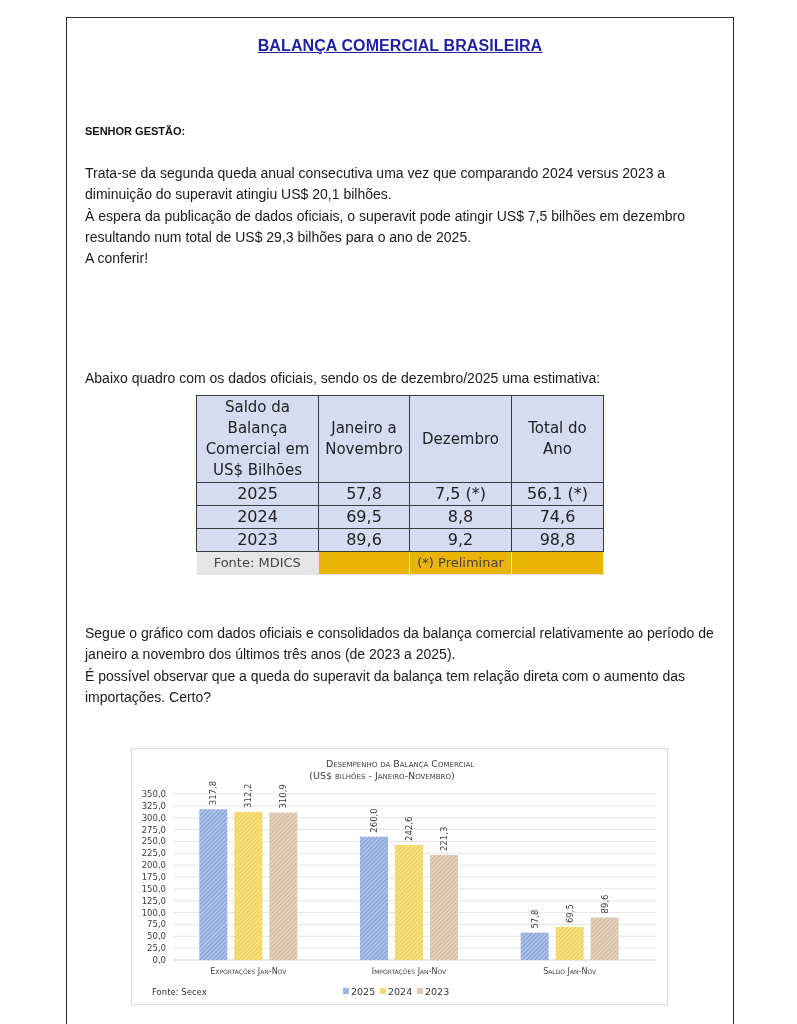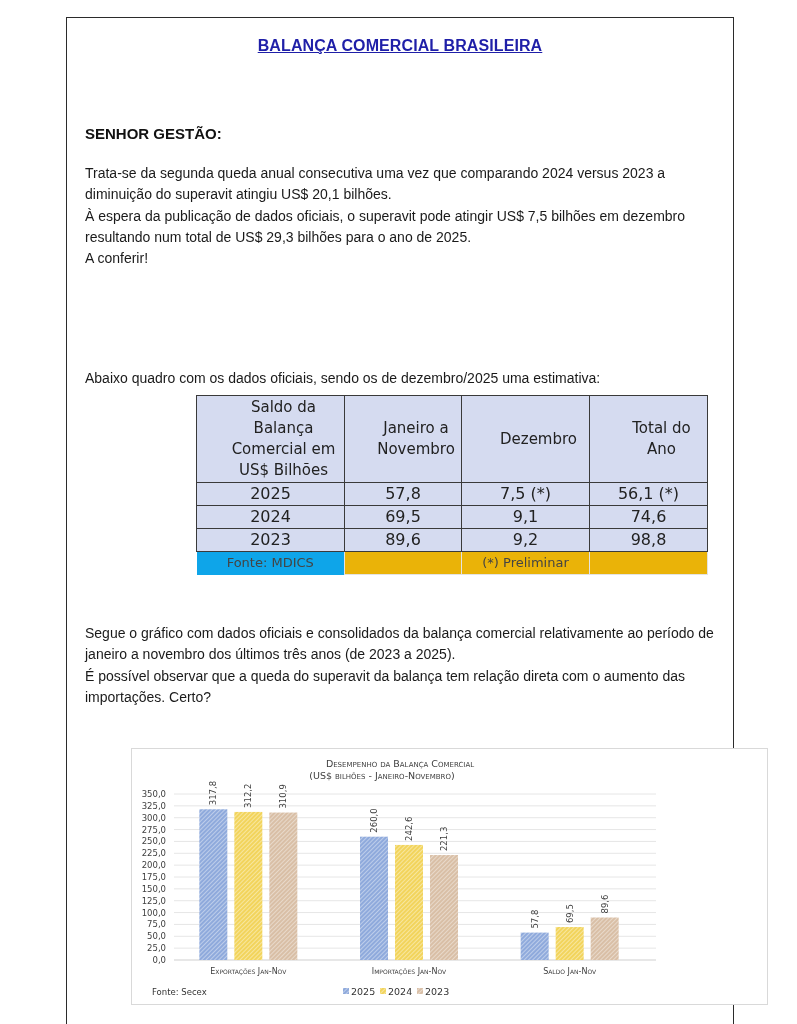--- a/index.html
+++ b/index.html
@@ -6,40 +6,40 @@
   body { width:797px; height:1024px; position:relative; overflow:hidden;
          font-family:"DejaVu Sans", sans-serif; color:#1a1a1a; }
   .page { position:absolute; left:66px; top:17px; width:668px; height:1030px;
           border:1px solid #2b2b2b; box-sizing:border-box; }
   .title { position:absolute; left:0; right:0; top:19px; text-align:center;
            font-family:"Liberation Sans", sans-serif; font-weight:bold; font-size:16px;
            color:#1f1fa8; text-decoration:underline; letter-spacing:0.1px; }
   .subtitle { position:absolute; left:0; right:0; top:42px; text-align:center;
               font-family:"Liberation Sans", sans-serif; font-size:14px; color:#1f1fa8; }
   .greeting { position:absolute; left:18px; top:107px; font-family:"Liberation Sans", sans-serif;
-              font-weight:bold; font-size:15px; color:#111; }
+              font-weight:bold; font-size:11px; color:#111; }
   .para { position:absolute; left:18px; width:630px; font-family:"Liberation Sans", sans-serif;
           font-size:14px; line-height:21.3px; color:#1a1a1a; }
   .para p { margin:0; }
   .u { text-decoration:underline; }
   .intro { top:145px; }
   .tablelead { top:350px; }
   .para2 { top:605px; }
 
   table.saldo { position:absolute; left:129px; top:377px; border-collapse:collapse;
                 font-family:"DejaVu Sans", sans-serif; color:#222; }
   table.saldo td, table.saldo th { border:1.5px solid #3a3a3a; text-align:center; padding:0; }
-  table.saldo th { background:#d5dbf0; font-weight:normal; font-size:15px; line-height:21px; height:86px;padding-left:26px; }
+  table.saldo th { background:#d5dbf0; font-weight:normal; font-size:15px; line-height:21px; height:86px; }
   table.saldo td { background:#d5dbf0; font-size:16px; height:22px; line-height:22px; }
   table.saldo .c0 { width:121px; } .c1 { width:90px; } .c2 { width:101px; } .c3 { width:91px; }
   table.saldo tr.foot td { background:#eab308; border:none; font-size:13px; color:#444; height:21px; }
-  table.saldo tr.foot td.f0 { background:#0ea5e9; }
+  table.saldo tr.foot td.f0 { background:#e5e5e5; }
   table.saldo tr.foot td.fb { border-left:1px solid #e3e3e3; border-right:1px solid #e3e3e3; border-bottom:1px solid #e3e3e3; }
 
-  .chartbox { position:absolute; left:131px; top:748px; width:637px; height:257px;
+  .chartbox { position:absolute; left:131px; top:748px; width:537px; height:257px;
               border:1px solid #d9d9d9; box-sizing:border-box; background:#fff; }
   svg text { font-family:"DejaVu Sans", sans-serif; }
 </style>
 </head>
 <body>
 
 <div class="page">
   <div class="title">BALANÇA COMERCIAL BRASILEIRA</div>
   <div class="greeting">SENHOR GESTÃO:</div>
 
@@ -61,21 +61,21 @@
     </tr>
     <tr>
       <td>2025</td>
       <td>57,8</td>
       <td>7,5 (*)</td>
       <td>56,1 (*)</td>
     </tr>
     <tr>
       <td>2024</td>
       <td>69,5</td>
-      <td>9,1</td>
+      <td>8,8</td>
       <td>74,6</td>
     </tr>
     <tr>
       <td>2023</td>
       <td>89,6</td>
       <td>9,2</td>
       <td>98,8</td>
     </tr>
     <tr class="foot">
       <td class="f0">Fonte: MDICS</td>

